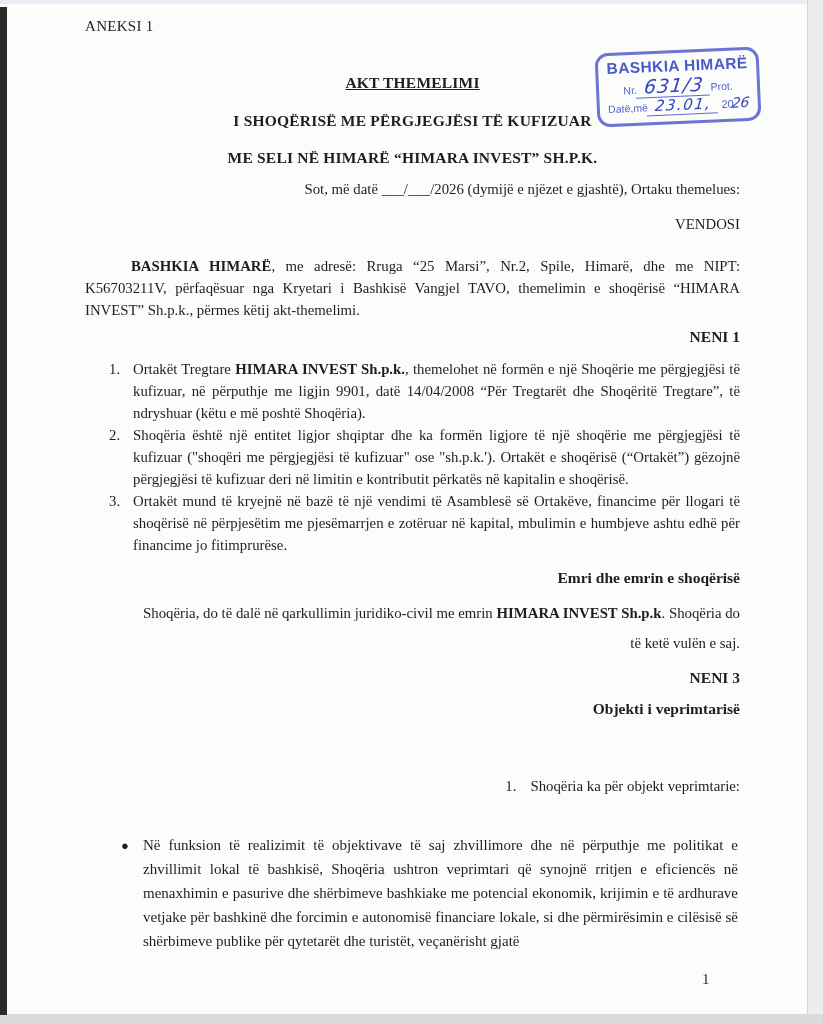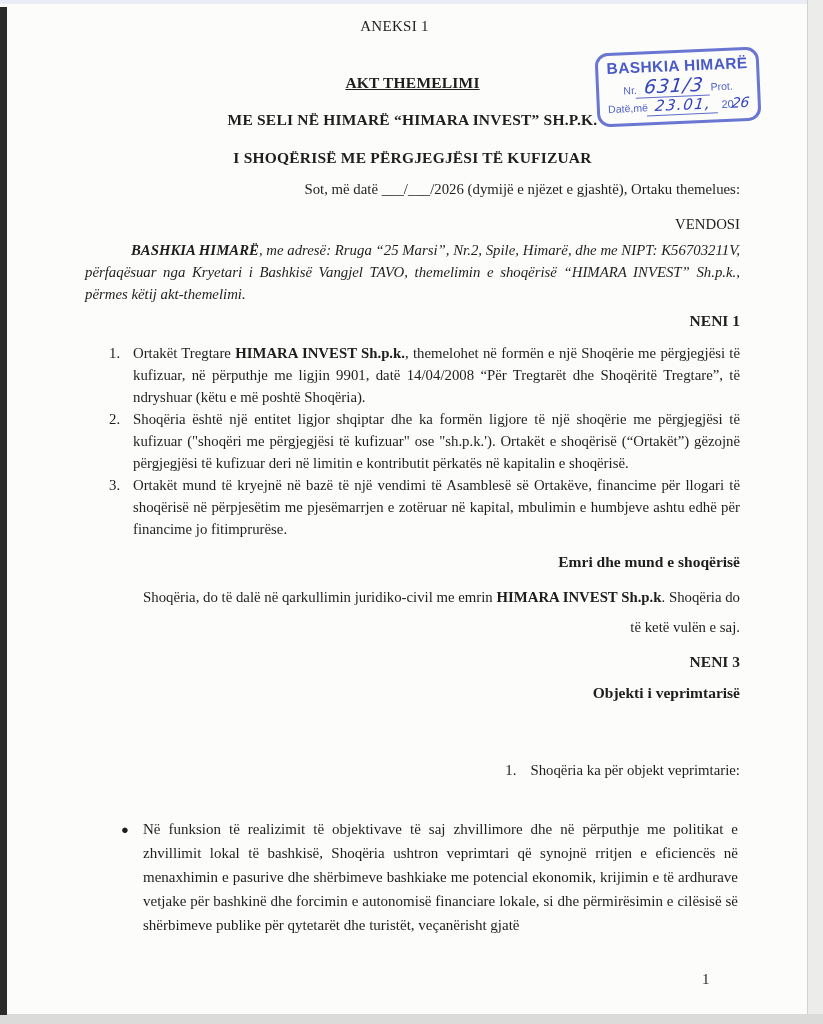--- a/index.html
+++ b/index.html
@@ -14,32 +14,32 @@
     background:#fcfcfa;color:#1e1e1c;overflow:hidden;
   }
   
   .edge-top{position:absolute;left:0;top:0;width:100%;height:4px;background:#eaedf6;}
   .edge-left{position:absolute;left:0;top:7px;width:7px;height:1008px;background:#2b2b29;}
   .edge-right{position:absolute;right:0;top:0;width:15px;height:100%;background:#ececea;border-left:1px solid #d2d2d0;}
   .edge-bottom{position:absolute;left:0;bottom:0;width:100%;height:10px;background:#dbdbd9;}
 
   .content{position:absolute;left:85px;top:0;width:655px;}
 
-  .annex{margin-top:18px;text-align:center;padding-right:36px;font-size:15px;letter-spacing:0.3px;}
+  .annex{margin-top:18px;text-align:left;padding-right:36px;font-size:15px;letter-spacing:0.3px;}
 
   .title{font-size:15.5px;font-weight:bold;text-align:center;margin:0;letter-spacing:0.2px;}
   .t1{margin-top:39px;text-decoration:underline;}
   .t2{margin-top:20px;}
   .t3{margin-top:19px;}
 
   p{margin:0;}
   .body-text{font-size:14.8px;line-height:22px;text-align:right;}
   .dateline{margin-top:11px;}
   .vendosi{margin-top:13px;margin-left:30px;}
-  .founder{margin-top:4px;text-align:justify;text-indent:46px;font-style:italic;}
+  .founder{margin-top:20px;text-align:justify;text-indent:46px;}
   .b{font-weight:bold;}
 
   .neni{font-size:15.5px;font-weight:bold;text-align:right;margin:0;}
   .n1{margin-top:7px;}
   .n2{margin-top:9px;}
   .n3{margin-top:11px;}
   .sub{margin-top:13px;}
 
   .list{margin-top:12px;}
   .li{position:relative;padding-left:48px;text-align:justify;font-size:14.8px;line-height:22px;}
@@ -85,22 +85,22 @@
   <div class="edge-top"></div>
   <div class="edge-right"></div>
   <div class="edge-bottom"></div>
   <div class="edge-left"></div>
 
   <div class="content">
 
     <div class="annex">ANEKSI 1</div>
 
     <h1 class="title t1">AKT THEMELIMI</h1>
+    <h1 class="title t2">I SHOQËRISË ME PËRGJEGJËSI TË KUFIZUAR</h1>
     <h1 class="title t3">ME SELI NË HIMARË “HIMARA INVEST” SH.P.K.</h1>
-    <h1 class="title t2">I SHOQËRISË ME PËRGJEGJËSI TË KUFIZUAR</h1>
 
     <p class="body-text dateline">Sot, më datë ___/___/2026 (dymijë e njëzet e gjashtë), Ortaku themelues:</p>
 
     <p class="body-text vendosi">VENDOSI</p>
 
     <p class="body-text founder"><span class="b">BASHKIA HIMARË</span><span>, me adresë: Rruga “25 Marsi”, Nr.2, Spile, Himarë, dhe me NIPT: K56703211V, përfaqësuar nga Kryetari i Bashkisë Vangjel TAVO, themelimin e shoqërisë “HIMARA INVEST” Sh.p.k., përmes këtij akt-themelimi.</span></p>
 
     <h2 class="neni n1">NENI 1</h2>
 
     <div class="list">
@@ -108,21 +108,21 @@
         <span class="num">1.</span><span>Ortakët Tregtare </span><span class="b">HIMARA INVEST Sh.p.k.</span><span>, themelohet në formën e një Shoqërie me përgjegjësi të kufizuar, në përputhje me ligjin 9901, datë 14/04/2008 “Për Tregtarët dhe Shoqëritë Tregtare”, të ndryshuar (këtu e më poshtë Shoqëria).</span>
       </div>
       <div class="li">
         <span class="num">2.</span><span>Shoqëria është një entitet ligjor shqiptar dhe ka formën ligjore të një shoqërie me përgjegjësi të kufizuar ("shoqëri me përgjegjësi të kufizuar" ose "sh.p.k.'). Ortakët e shoqërisë (“Ortakët”) gëzojnë përgjegjësi të kufizuar deri në limitin e kontributit përkatës në kapitalin e shoqërisë.</span>
       </div>
       <div class="li">
         <span class="num">3.</span><span>Ortakët mund të kryejnë në bazë të një vendimi të Asamblesë së Ortakëve, financime për llogari të shoqërisë në përpjesëtim me pjesëmarrjen e zotëruar në kapital, mbulimin e humbjeve ashtu edhë për financime jo fitimprurëse.</span>
       </div>
     </div>
 
-    <h2 class="neni sub">Emri dhe mund e shoqërisë</h2>
+    <h2 class="neni sub">Emri dhe emrin e shoqërisë</h2>
 
     <p class="body-text para2"><span>Shoqëria, do të dalë në qarkullimin juridiko-civil me emrin </span><span class="b">HIMARA INVEST Sh.p.k</span><span>. Shoqëria do të ketë vulën e saj.</span></p>
 
     <h2 class="neni n3">NENI 3</h2>
     <h2 class="neni sub">Objekti i veprimtarisë</h2>
 
     <p class="body-text obj-intro"><span class="onum">1.</span><span>Shoqëria ka për objekt veprimtarie:</span></p>
 
     <div class="bullet">
       <span class="dot">●</span><span>Në funksion të realizimit të objektivave të saj zhvillimore dhe në përputhje me politikat e zhvillimit lokal të bashkisë, Shoqëria ushtron veprimtari që synojnë rritjen e eficiencës në menaxhimin e pasurive dhe shërbimeve bashkiake me potencial ekonomik, krijimin e të ardhurave vetjake për bashkinë dhe forcimin e autonomisë financiare lokale, si dhe përmirësimin e cilësisë së shërbimeve publike për qytetarët dhe turistët, veçanërisht gjatë</span>

